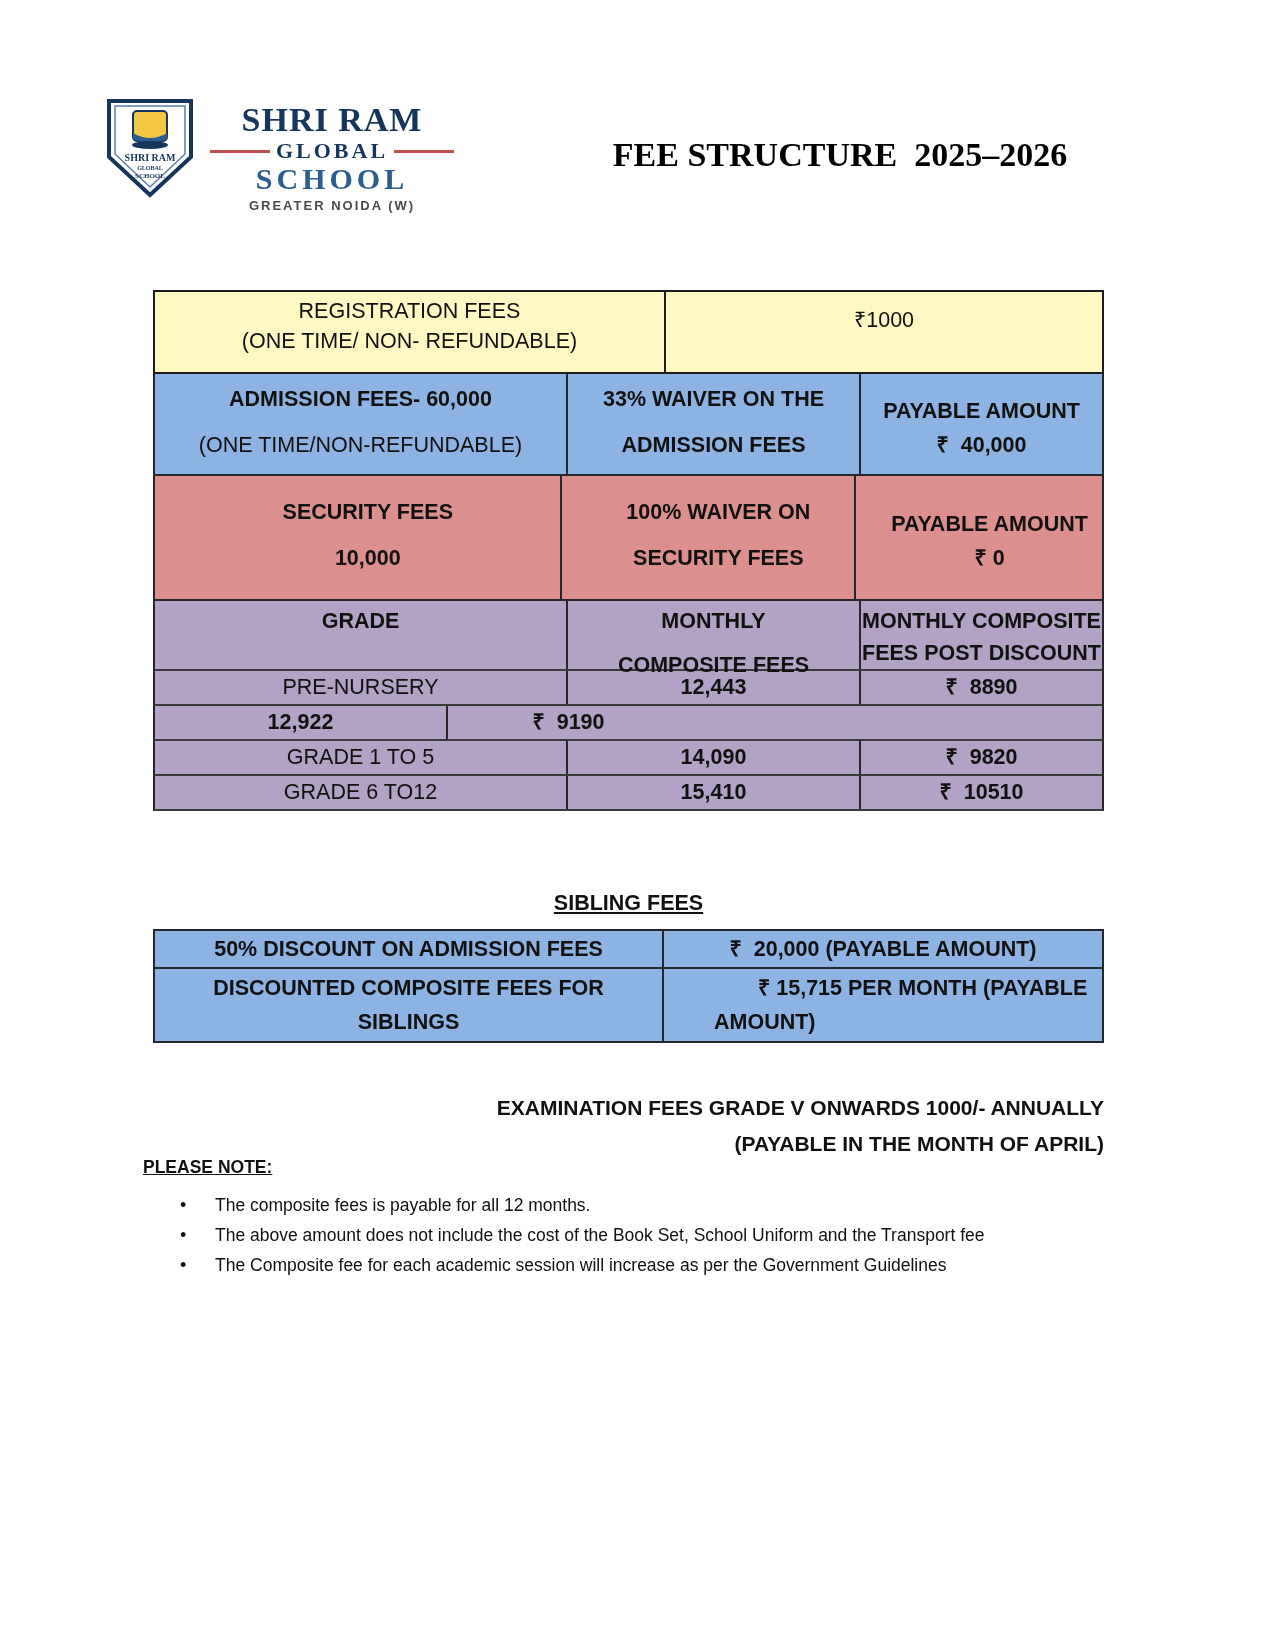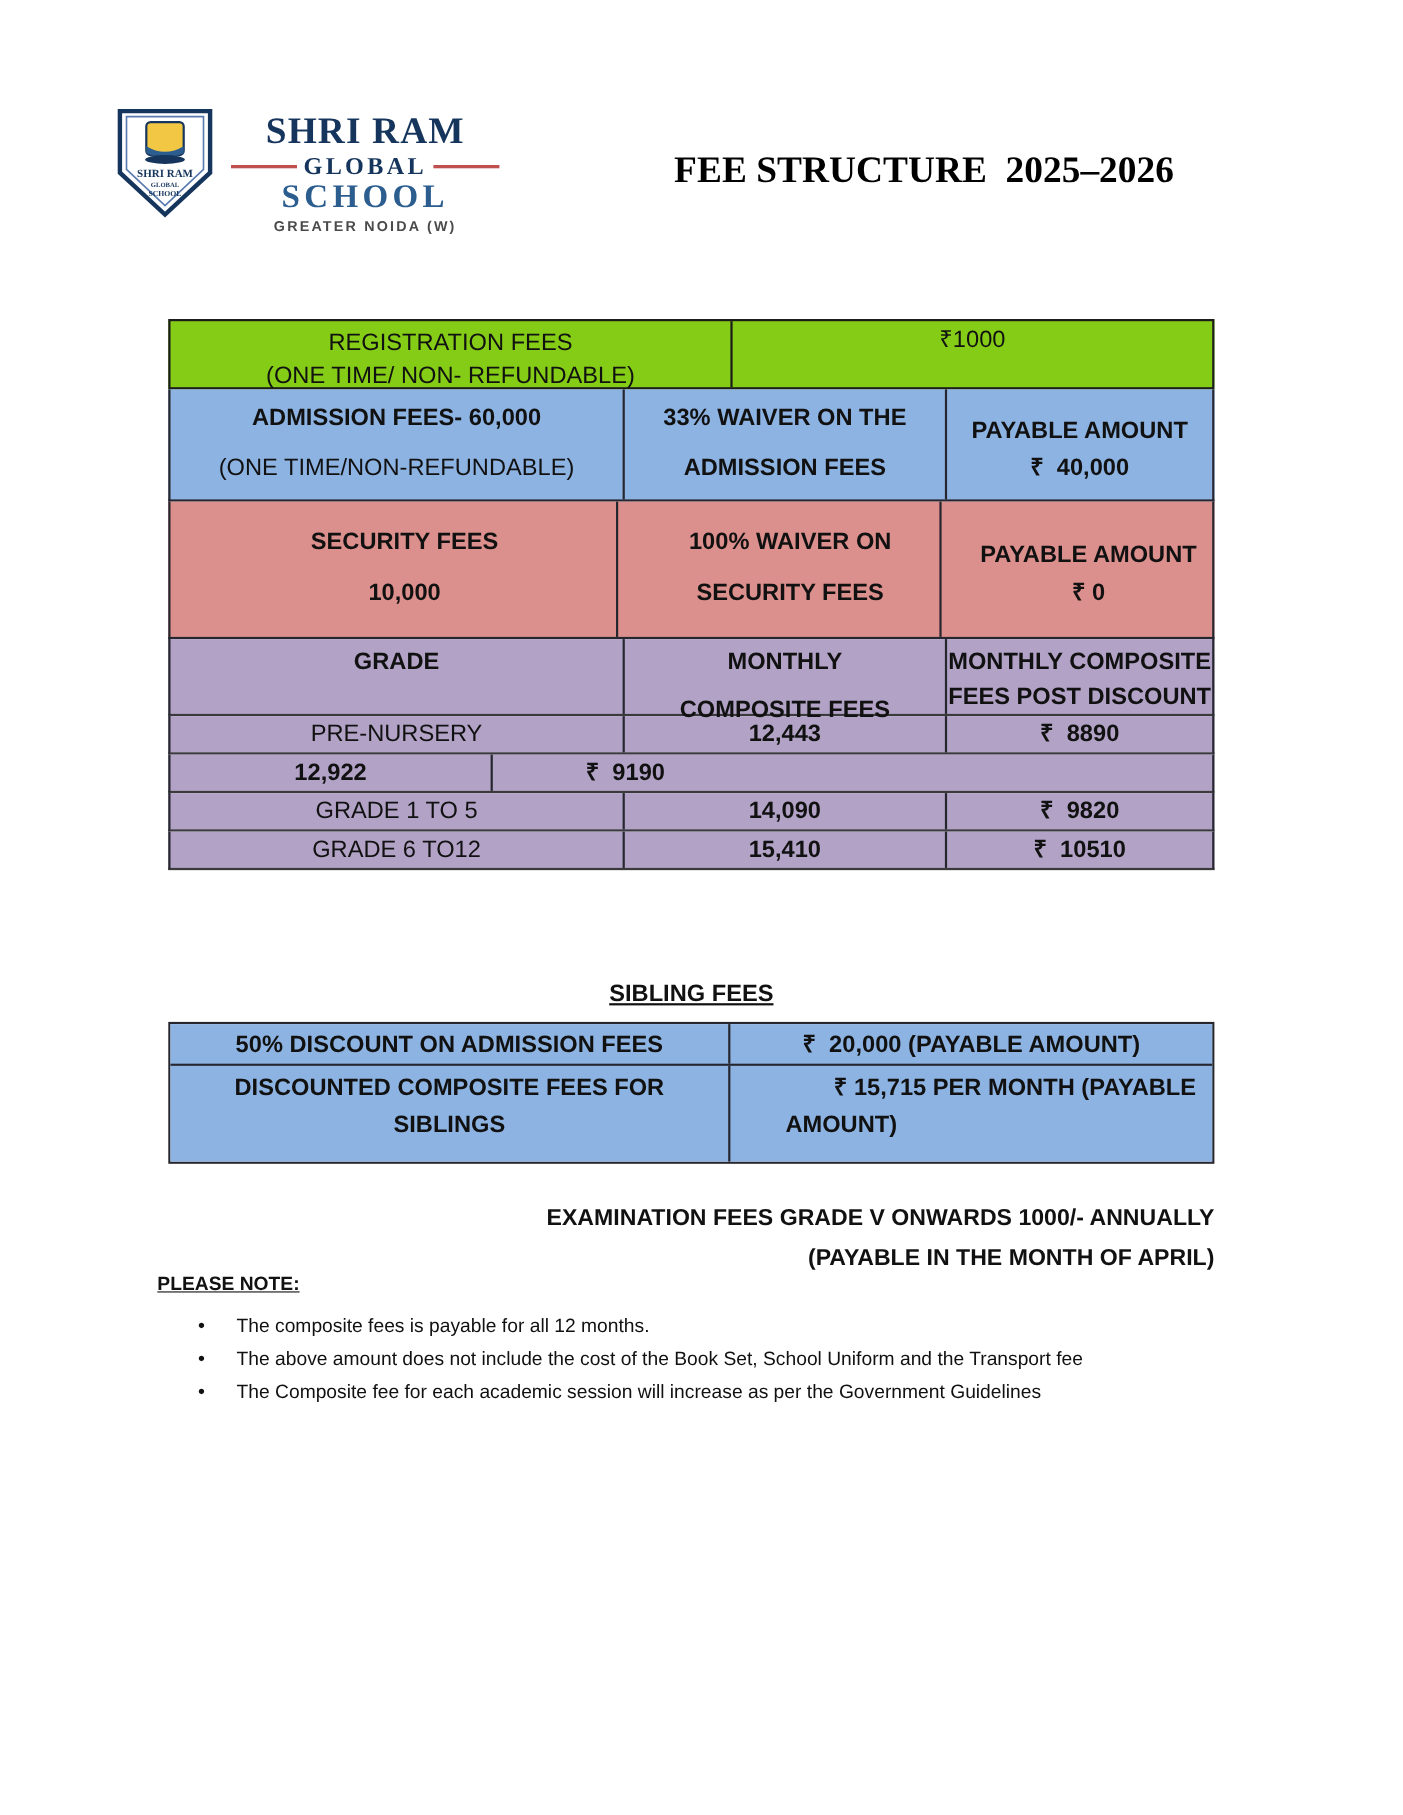--- a/index.html
+++ b/index.html
@@ -29,24 +29,24 @@
     color:var(--logo-blue); letter-spacing:4px; line-height:32px;}
   .logo-line4{font-size:13px; font-weight:bold; color:#4a4a4a; letter-spacing:2px; margin-top:3px;}
 
   
   .doc-title{left:565px; top:136px; width:550px; text-align:center;
     font-family:"Liberation Serif", serif; font-weight:bold; font-size:34px; color:#000;}
 
   
   .fee-table{left:153px; top:290px; width:951px;}
   .row{display:flex; width:100%;}
-  .reg-row{height:64px; border:2px solid #1c1c1c; background:#84cc16;}
+  .reg-row{height:84px; border:2px solid #1c1c1c; background:#fef9c3;}
   .reg-c1{width:511px; border-right:2px solid #1c1c1c; text-align:center; padding-top:4px;}
   .reg-c1 div{font-size:21.5px; line-height:30px;}
-  .reg-c2{flex:1; text-align:center; padding-top:0; font-size:21.5px;}
+  .reg-c2{flex:1; text-align:center; padding-top:12px; font-size:21.5px;}
 
   .colored{border-left:2px solid var(--border-dark); border-right:2px solid var(--border-dark);}
   .c1{width:413px;} .c2{width:293px;} .c3{width:241px;}
   .c1,.c2{border-right:2px solid var(--border-dark);gap:12px;}
   .cell{display:flex; flex-direction:column; text-align:center;}
   .b{font-weight:bold;}
   .fs{font-size:21.5px; line-height:34px;}
 
   .blue-row{height:102px; background:var(--table-blue); border-bottom:2px solid var(--border-dark);}
   .blue-row .cell{justify-content:flex-end; padding-bottom:12px;}
@@ -57,21 +57,21 @@
   .purple-head .fs{line-height:32px;}
   .grade-row{height:35px; background:var(--table-purple); border-bottom:2px solid #3a3a3a;}
   .grade-row .cell{justify-content:center;}
   .grade-row .fs{line-height:33px; font-size:21.5px;}
 
   
   .sibling-head{left:153px; top:891px; width:951px; text-align:center;
     font-size:21.5px; font-weight:bold; text-decoration:underline;}
   .sibling-table{left:153px; top:929px; width:951px; border:2px solid var(--border-dark);}
   .sib-row1{height:38px; background:var(--table-blue); border-bottom:2px solid var(--border-dark);}
-  .sib-row2{height:87px; background:var(--table-blue);}
+  .sib-row2{height:72px; background:var(--table-blue);}
   .sib-c1{width:509px; border-right:2px solid var(--border-dark); text-align:center;}
   .sib-c2{flex:1;}
   .sib-row1 .sib-c1,.sib-row1 .sib-c2{display:flex; flex-direction:column; justify-content:center; text-align:center;}
   .sib-row2 .sib-c1{display:flex; flex-direction:column; justify-content:flex-start; padding-top:2px;}
   .sib-row2 .sib-c2{text-align:left; padding:2px 0 0 50px;}
   .sib-fs{font-size:21.5px; line-height:34px; font-weight:bold;}
   .indent1{text-indent:44px;}
 
   
   .exam-note{left:153px; top:1090px; width:951px; text-align:right;

